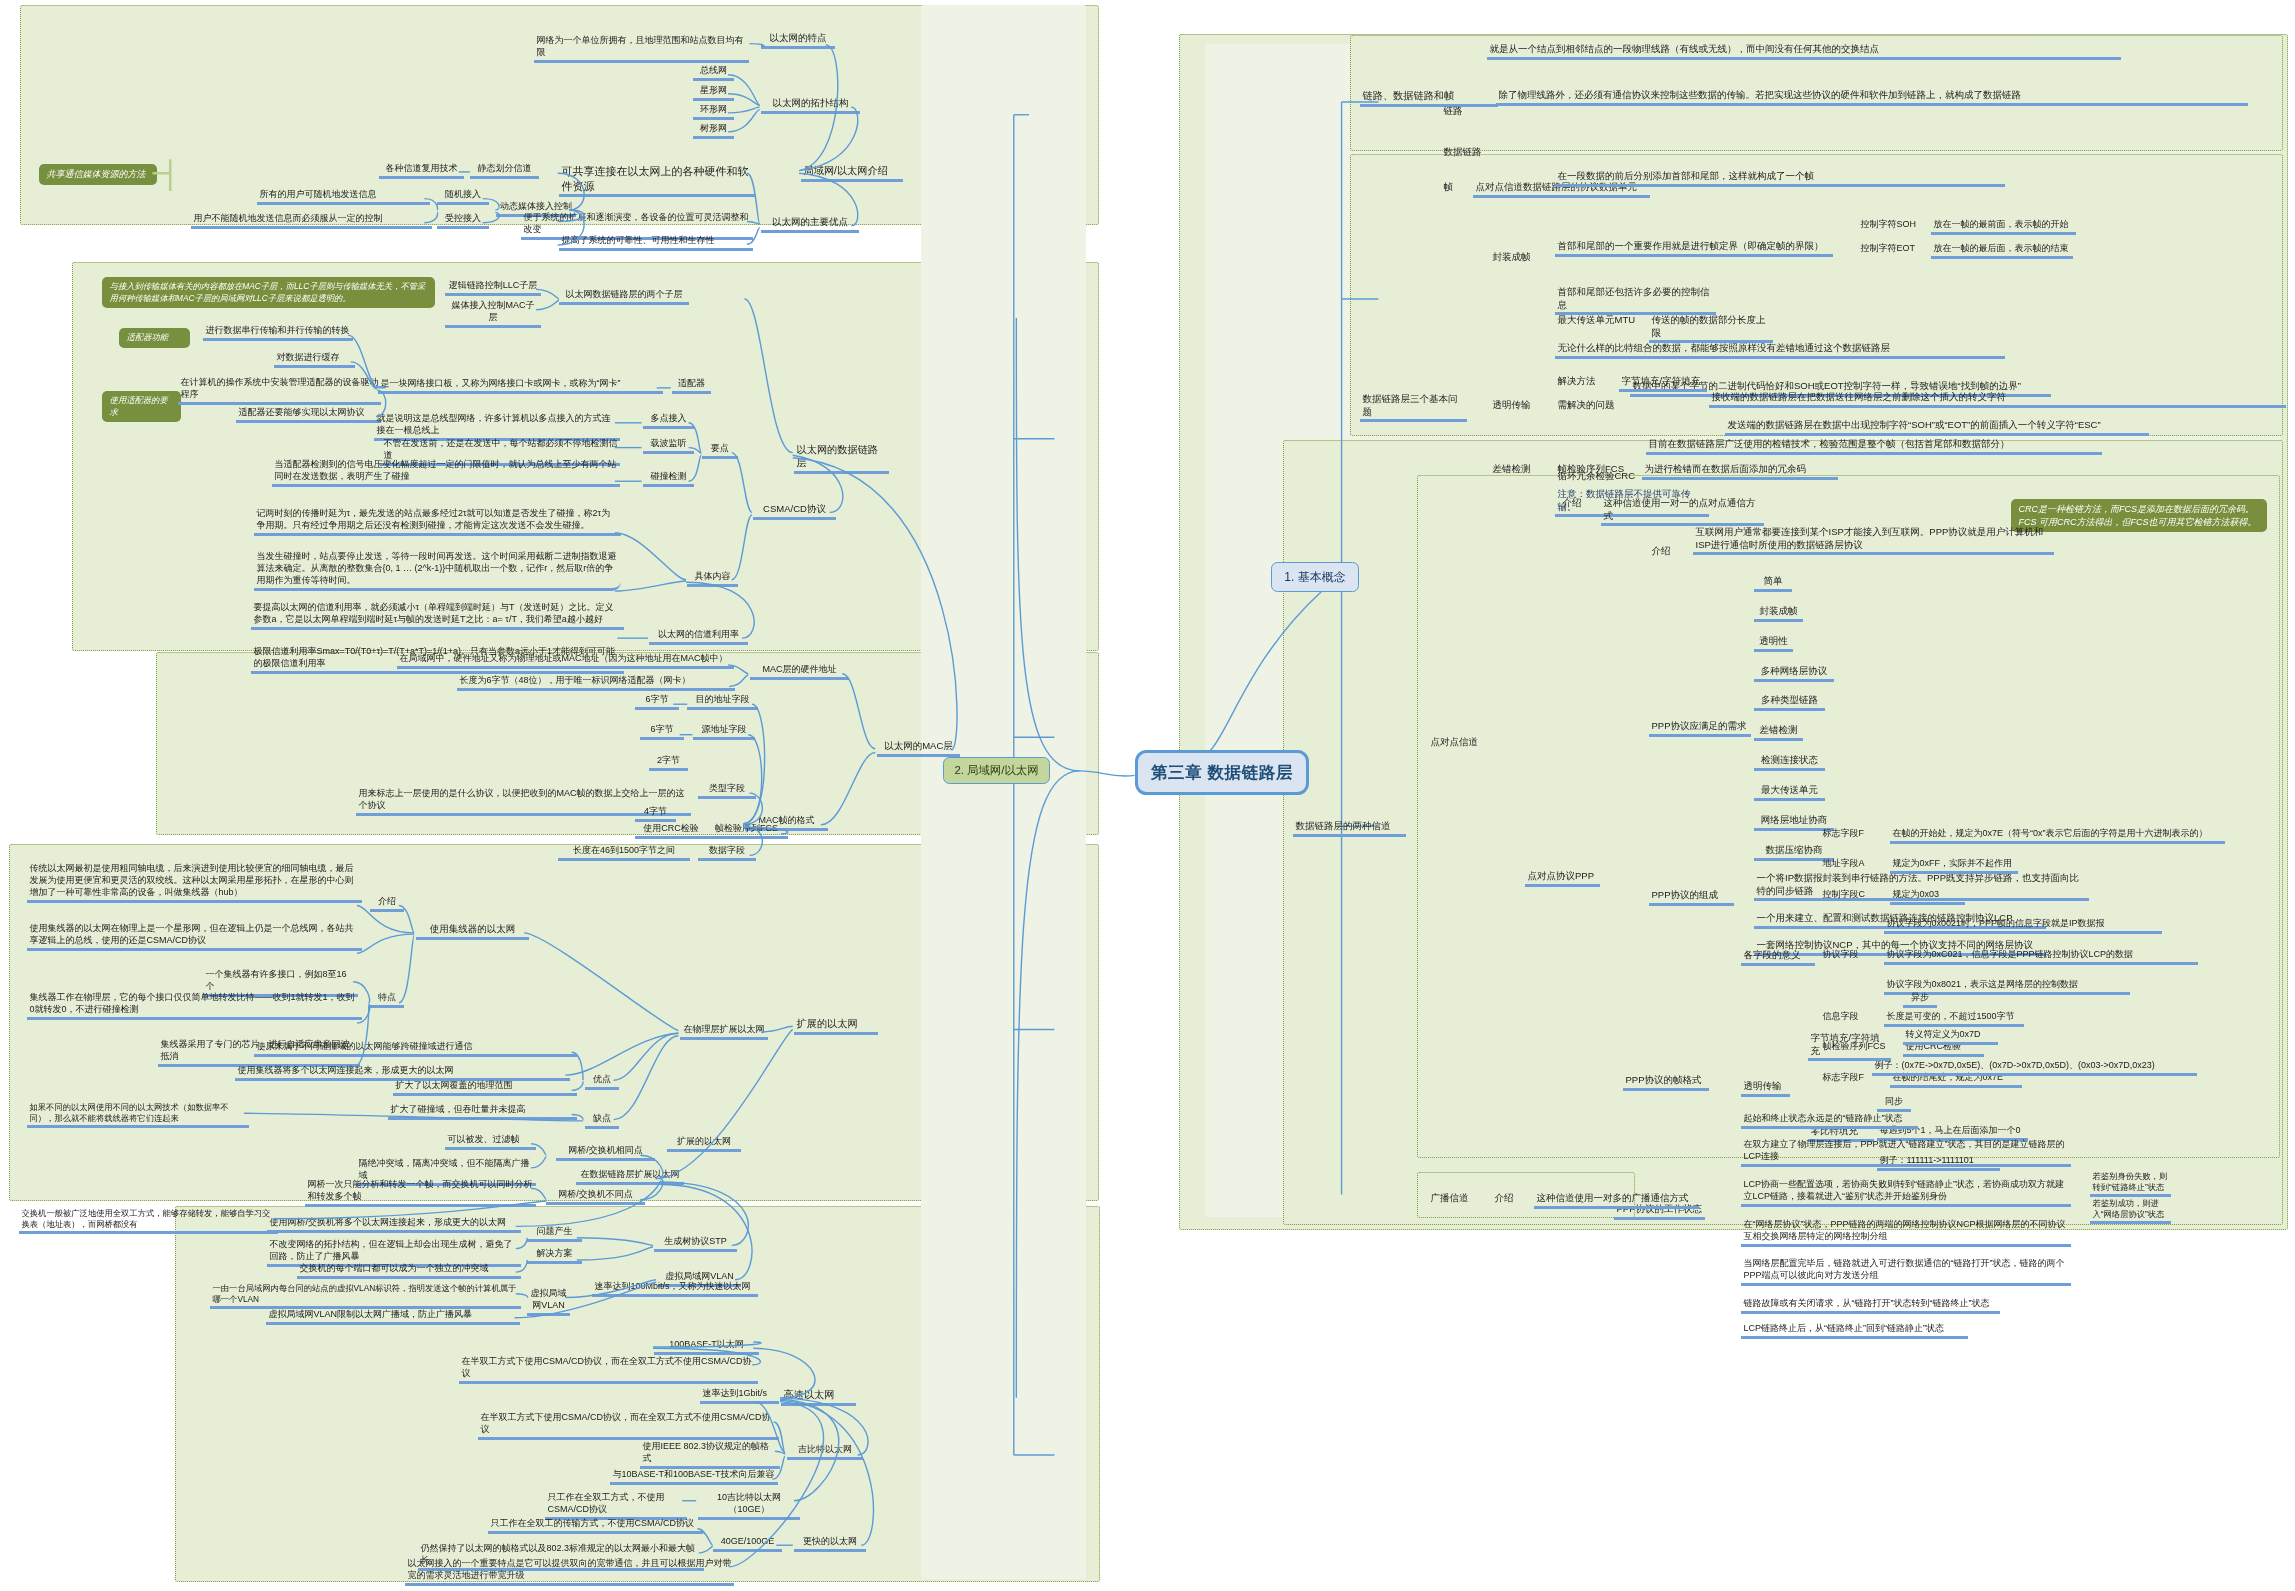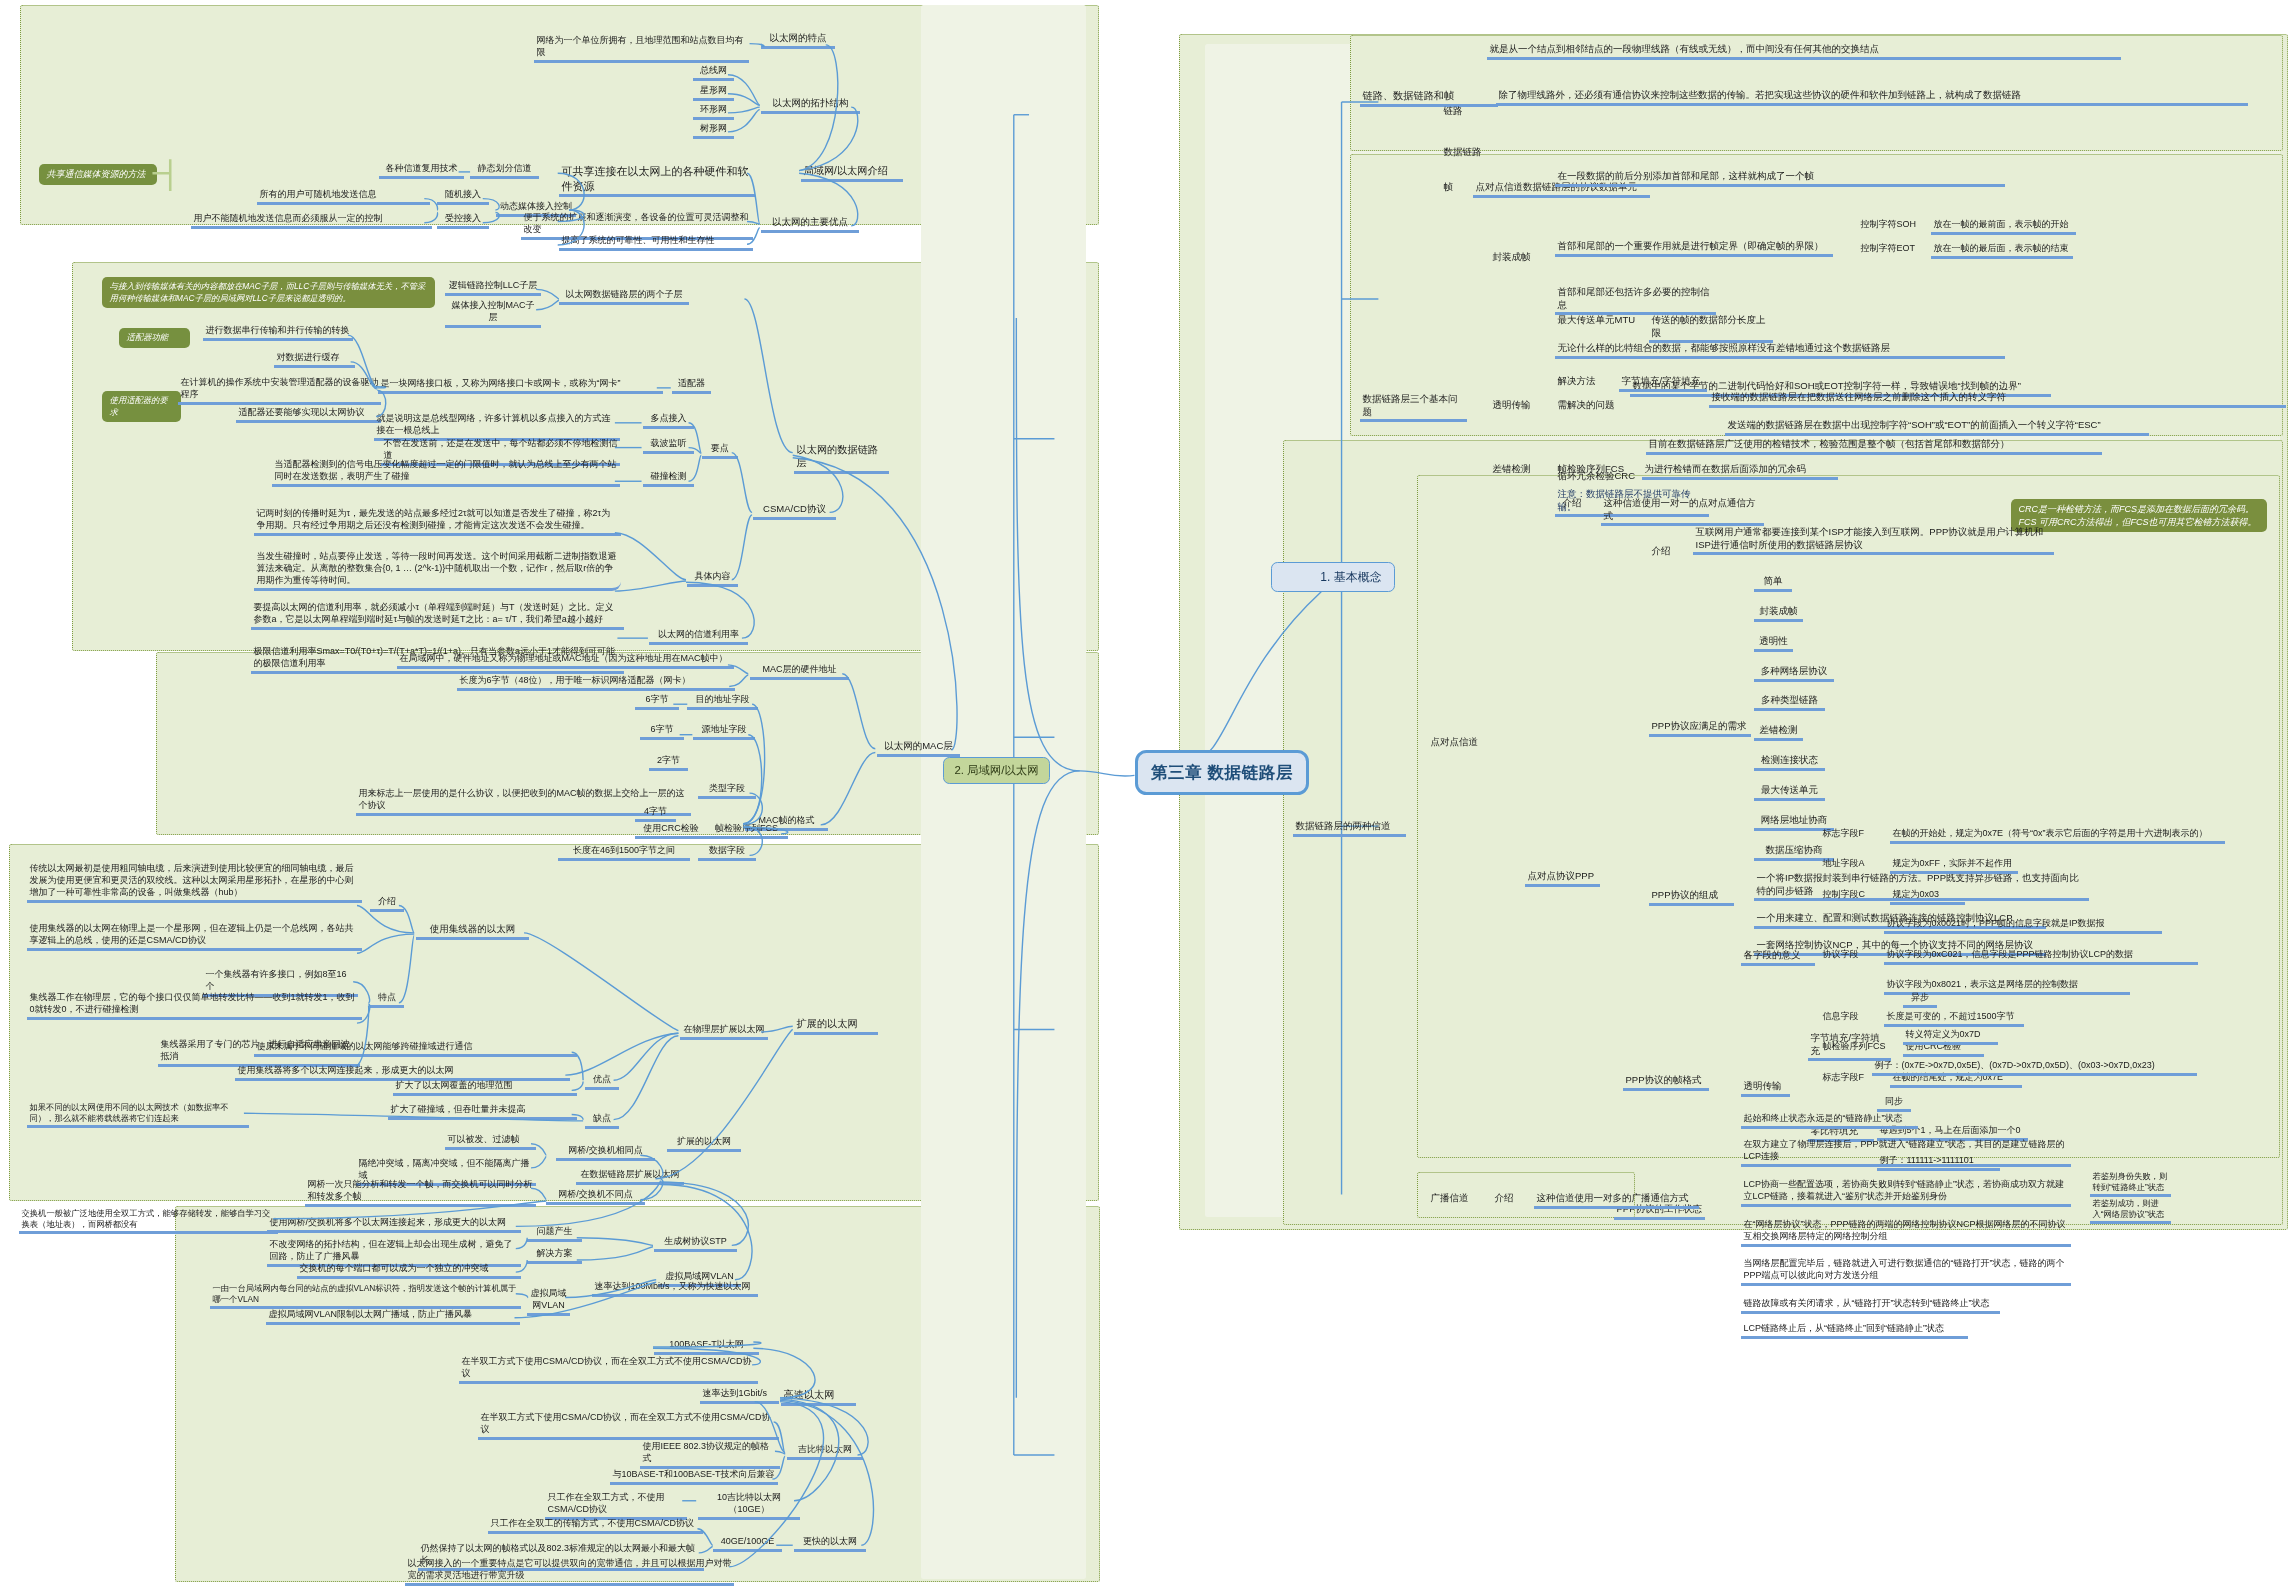--- a/index.html
+++ b/index.html
@@ -75,21 +75,21 @@
     <path class="lk" d="M1596 2290 L1660 2290"></path>
 
     <path class="lk" d="M2112 160 L2112 1880"></path>
     <path class="lk" d="M2112 160 L2170 160"></path>
     <path class="lk" d="M2112 470 L2170 470"></path>
     <path class="lk" d="M2112 1300 L2170 1300"></path>
   </svg>
 
   <div class="root" style="left:1135px;top:750px;width:168px;height:39px;font-size:16.5px;">第三章 数据链路层</div>
 
-  <div class="lvl1" style="left:1271px;top:562px;width:86px;height:28px;font-size:12px;padding-left:36px;">1. 基本概念</div>
+  <div class="lvl1" style="left:1271px;top:562px;width:86px;height:28px;font-size:12px;">1. 基本概念</div>
   <div class="lvl1g" style="left:943px;top:757px;width:105px;height:25.4px;font-size:11.4px;">2. 局域网/以太网</div>
 
   <div class="leaf" style="left:1360px;top:89px;width:133px;font-size:10.2px;">链路、数据链路和帧</div>
   <div class="leaf" style="left:1441px;top:105px;width:37px;font-size:9.5px;border:none;">链路</div>
   <div class="leaf" style="left:1487px;top:43px;width:629px;font-size:9.5px;">就是从一个结点到相邻结点的一段物理线路（有线或无线），而中间没有任何其他的交换结点</div>
   <div class="leaf" style="left:1441px;top:146px;width:52px;font-size:9.5px;border:none;">数据链路</div>
   <div class="leaf" style="left:1496px;top:89px;width:747px;font-size:9.5px;">除了物理线路外，还必须有通信协议来控制这些数据的传输。若把实现这些协议的硬件和软件加到链路上，就构成了数据链路</div>
   <div class="leaf" style="left:1441px;top:181px;width:20.3px;font-size:9.5px;border:none;">帧</div>
   <div class="leaf" style="left:1473px;top:181px;width:172px;font-size:9.5px;">点对点信道数据链路层的协议数据单元</div>
 

